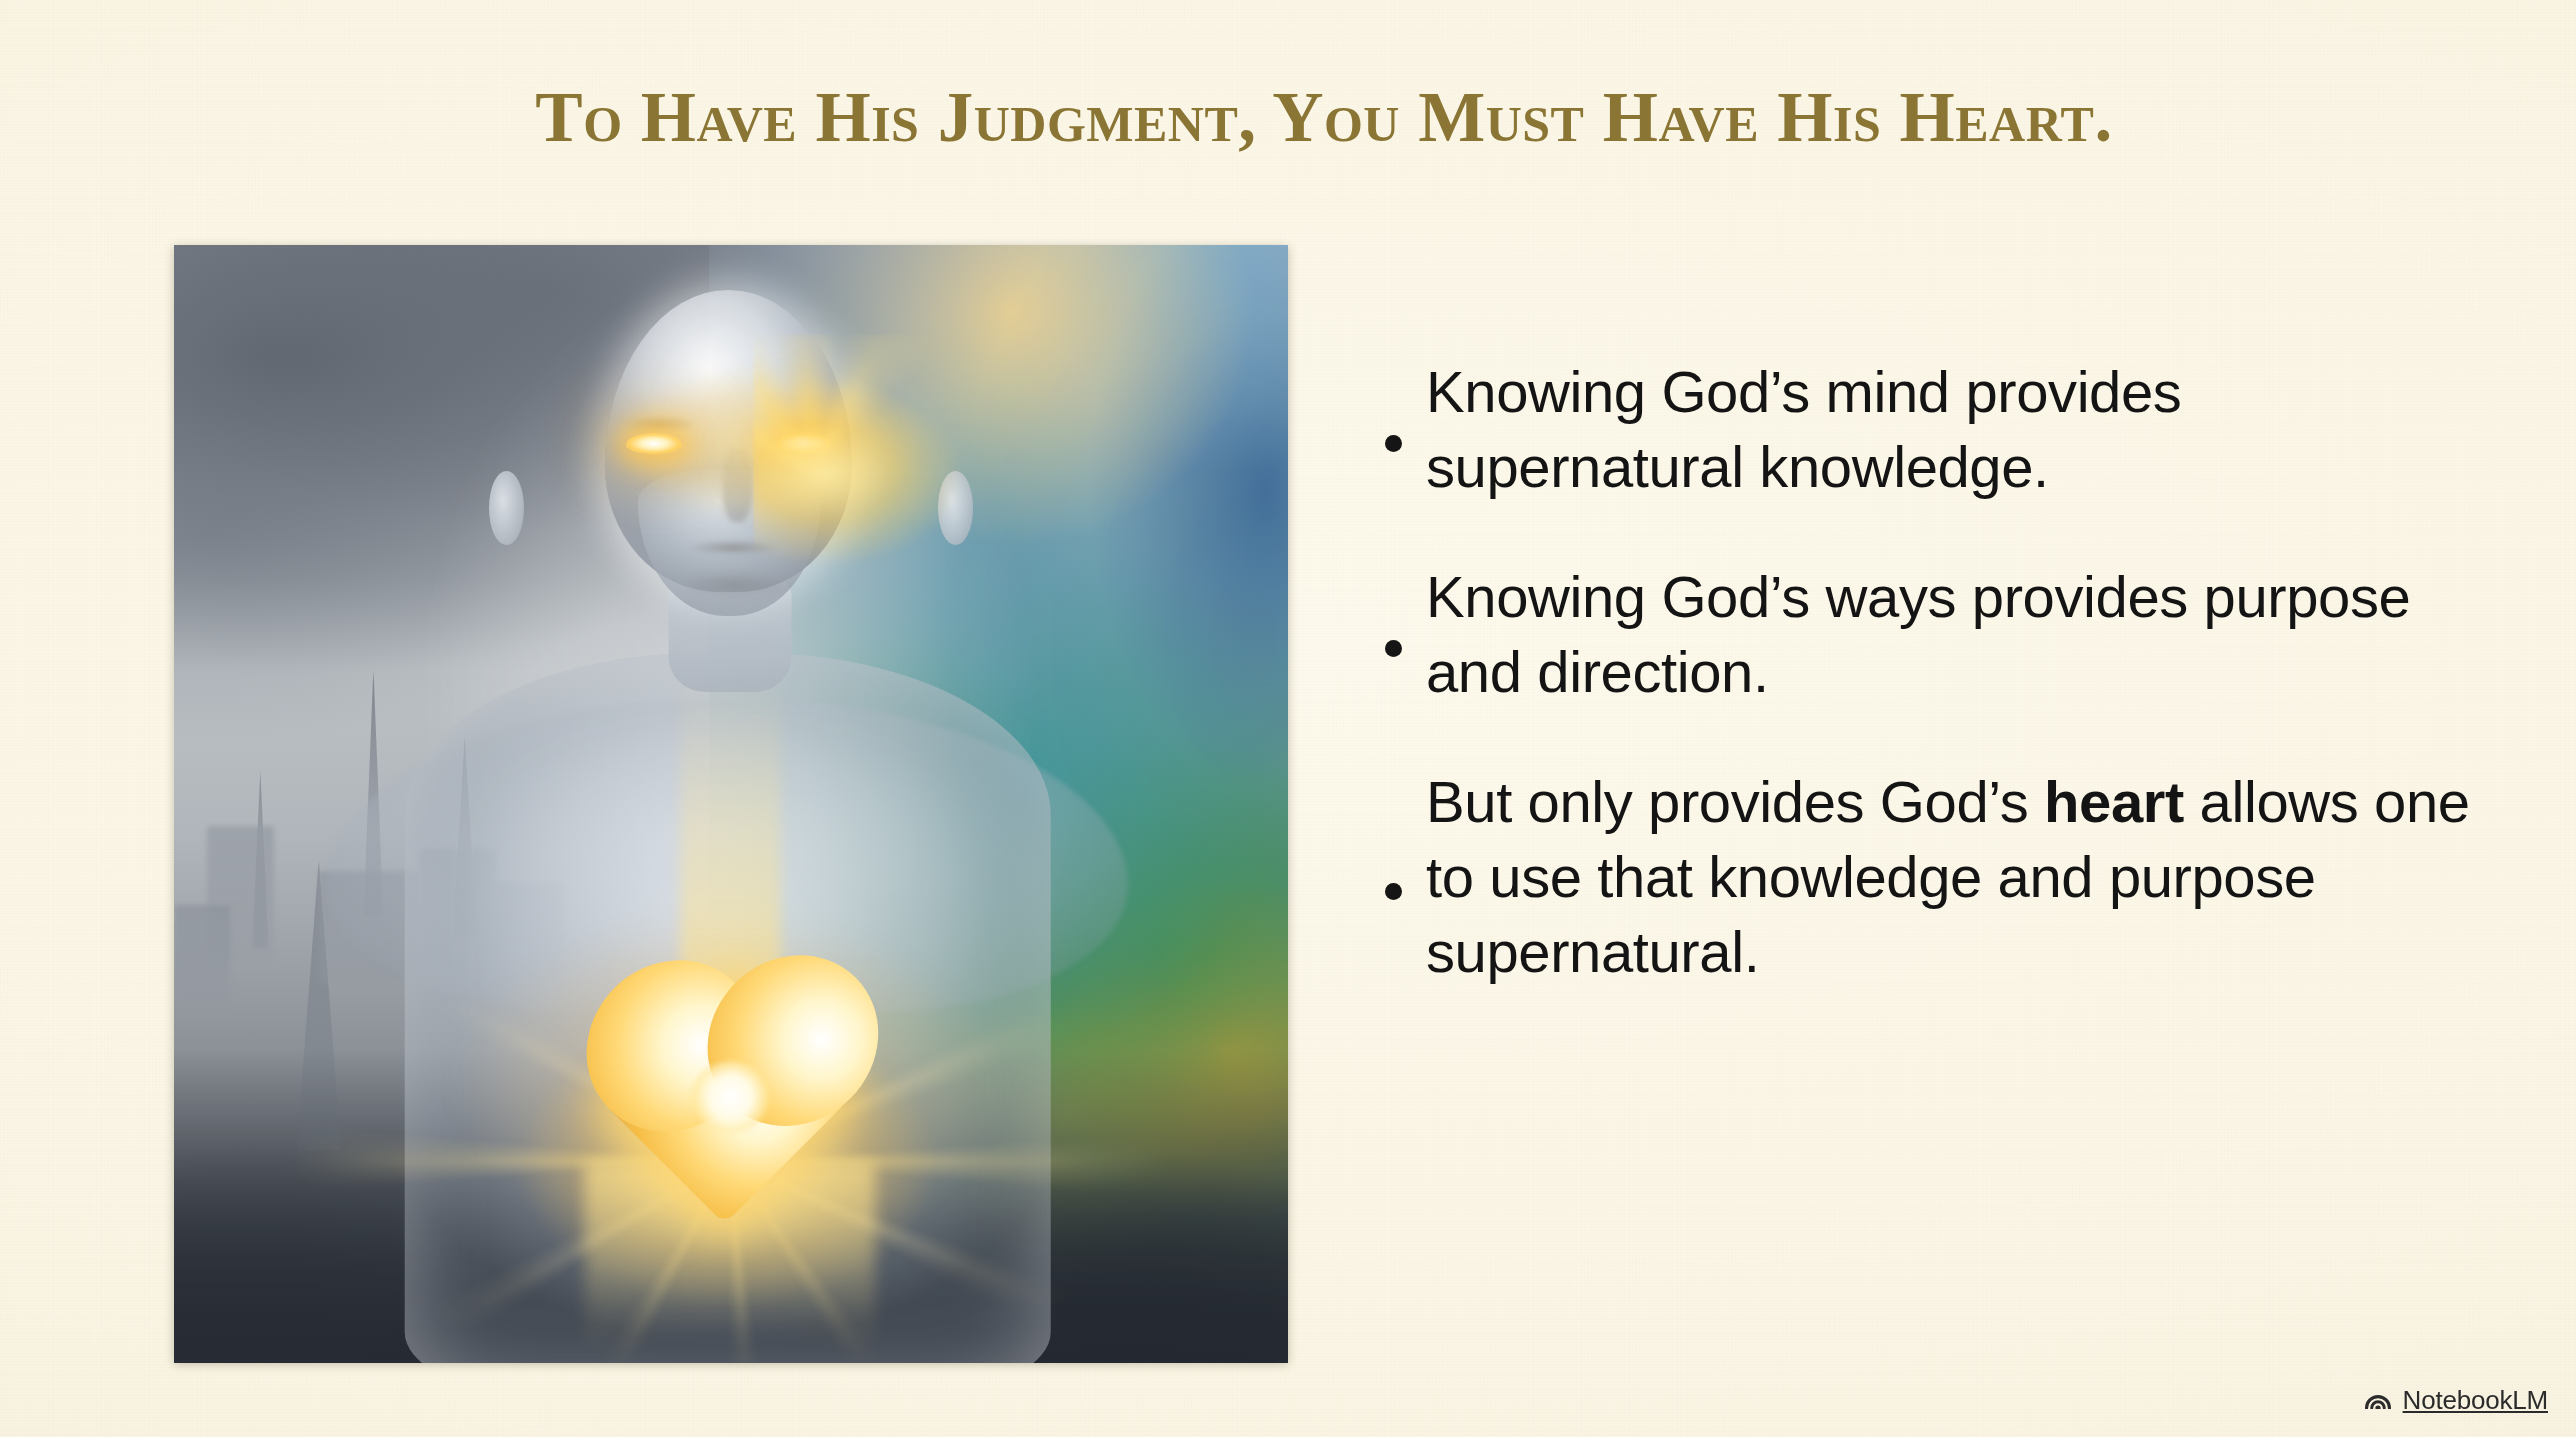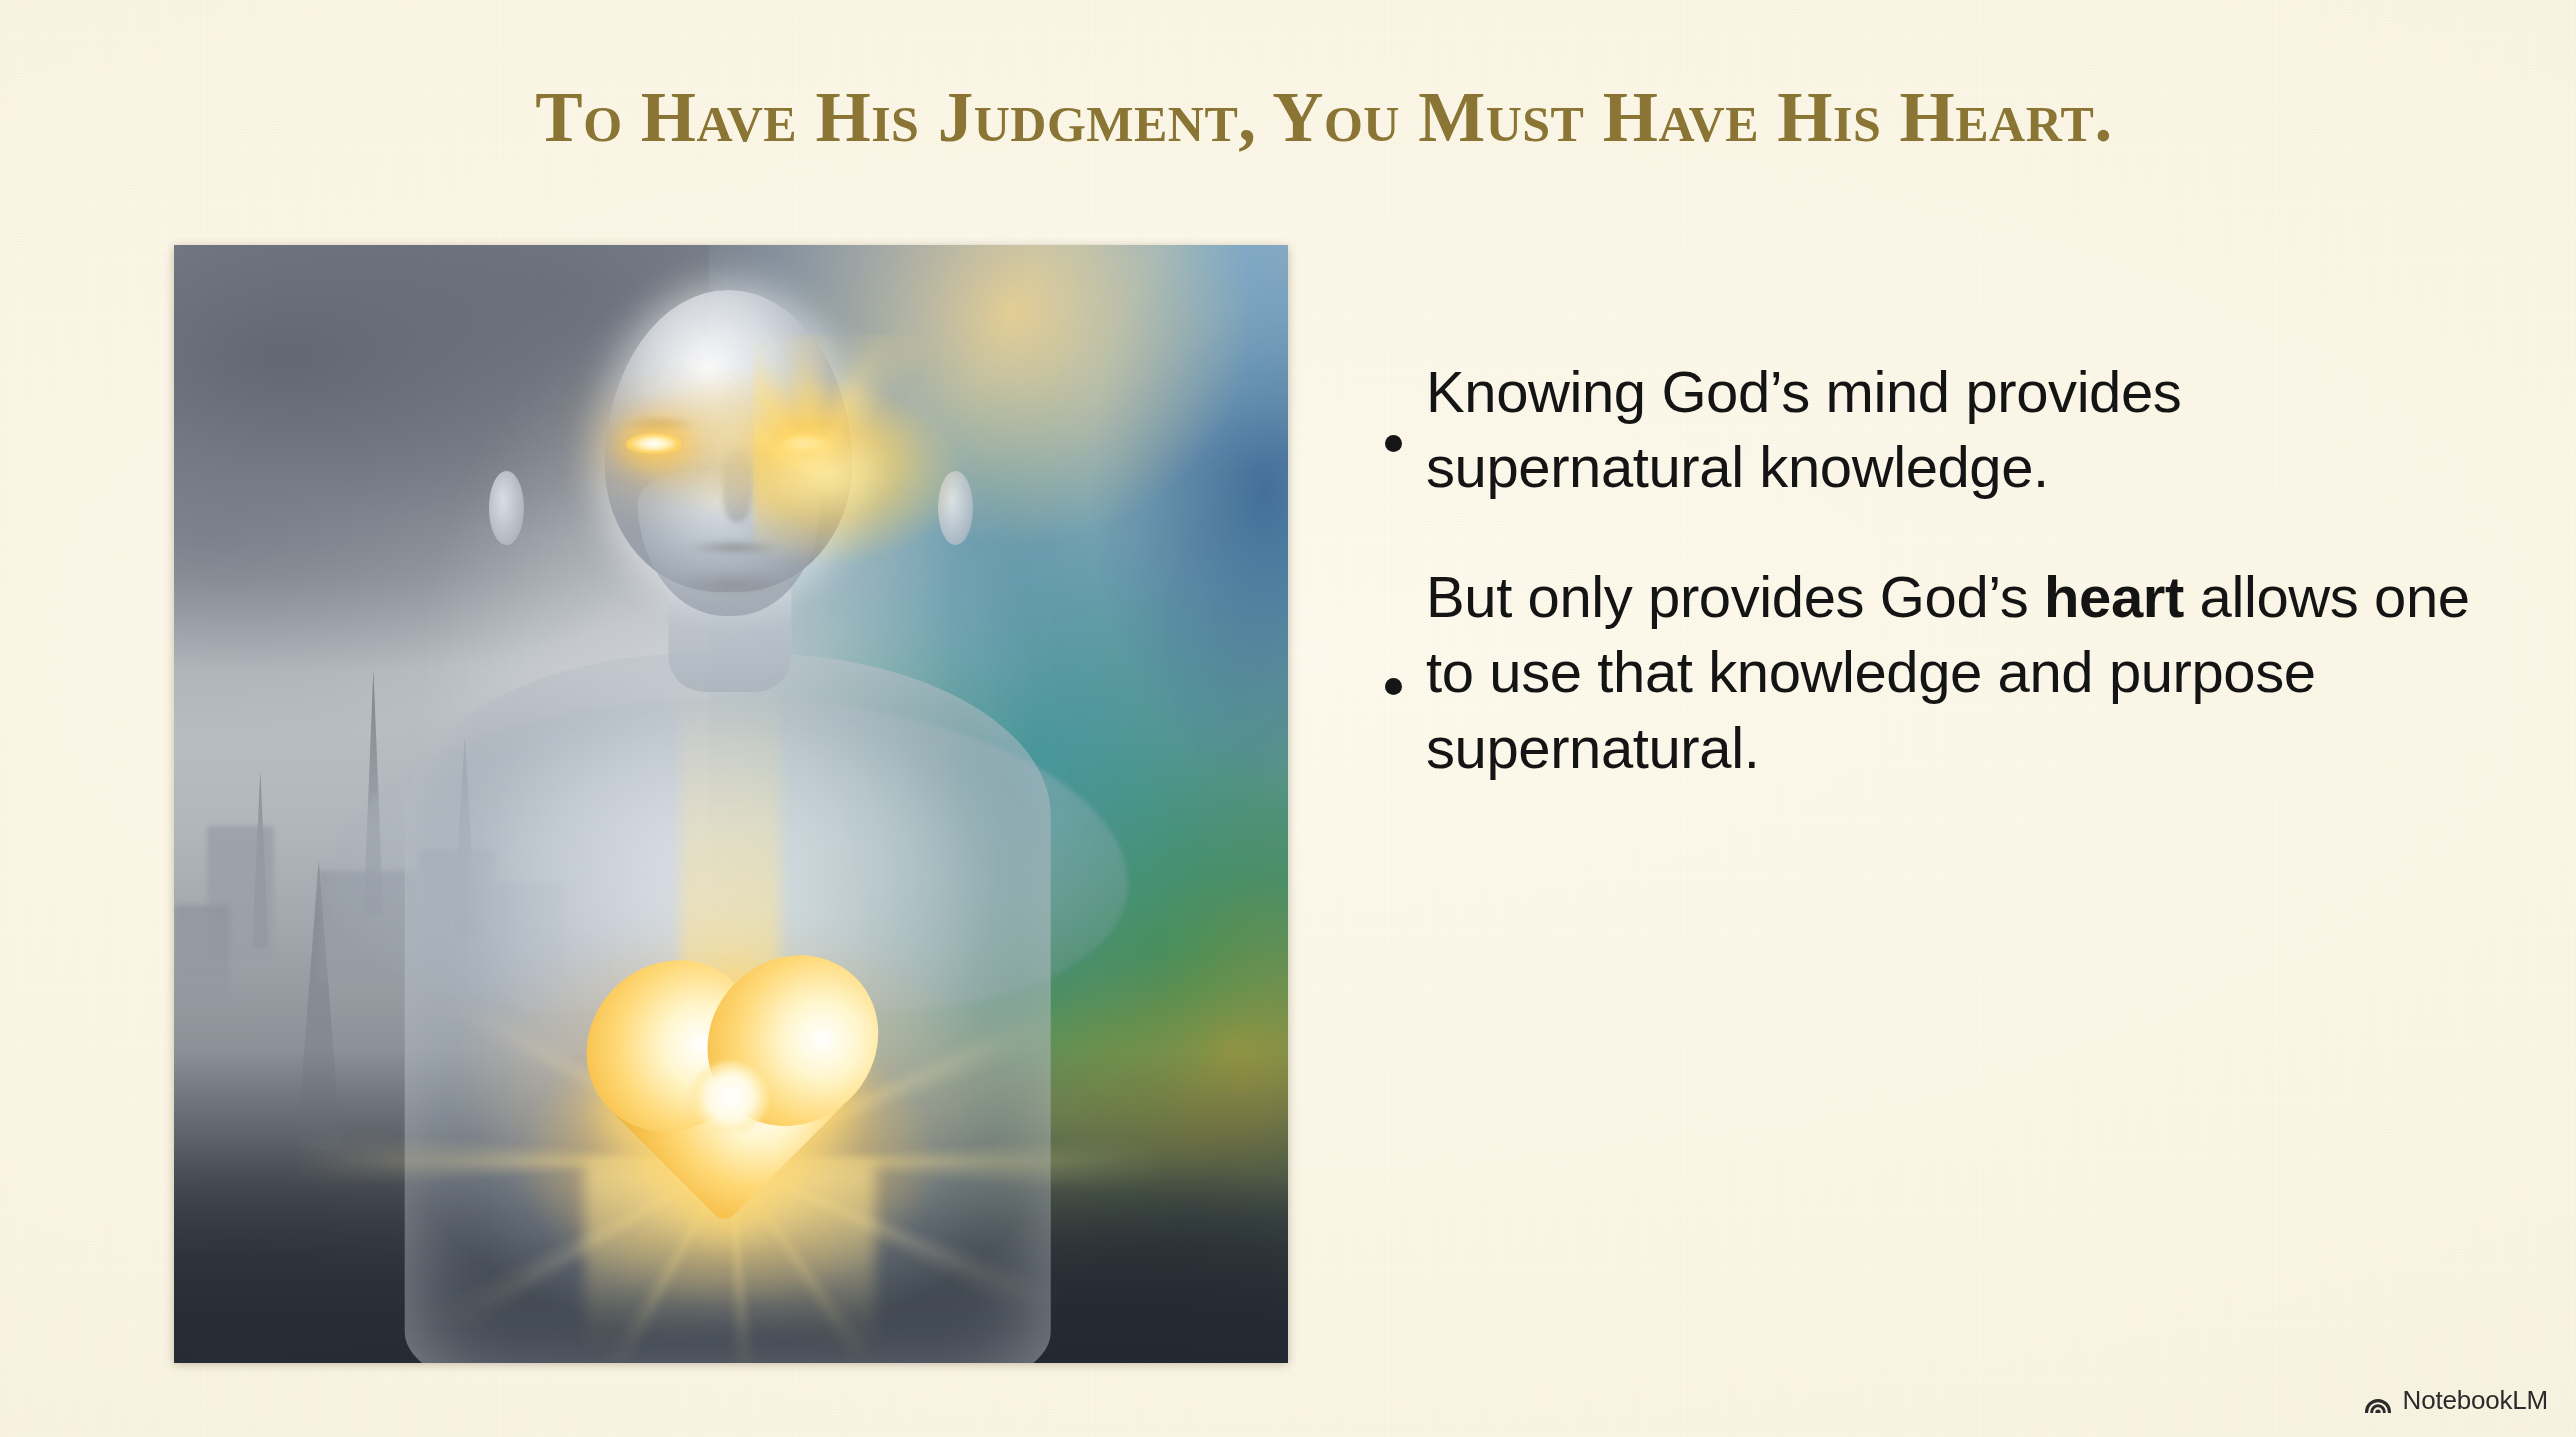--- a/index.html
+++ b/index.html
@@ -409,23 +409,24 @@
     font-stretch: condensed;
   }
   .bullet-text b { font-weight: 700; }
 
   
   #brand {
     position: absolute;
     right: 28px;
     bottom: 22.5px;
     display: flex;
-    align-items: flex-end;
+    align-items: flex-start;
     gap: 10.3px;
     color: #2b2b2b;
+    text-decoration: underline;
   }
   #brand-name {
     font-family: "Liberation Sans", sans-serif;
     font-size: 26px;
     font-weight: 500;
     letter-spacing: -0.2px;
   }
 </style>
 </head>
 <body>
@@ -496,20 +497,26 @@
 
   <div id="bullets">
 
     <div class="bullet-item">
       <span class="bullet-dot"></span>
       <div class="bullet-text">
         <span>Knowing God’s mind provides supernatural knowledge.</span>
       </div>
     </div>
 
+    <div class="bullet-item">
+      <span class="bullet-dot"></span>
+      <div class="bullet-text">
+        <span>Knowing God’s ways provides purpose and direction.</span>
+      </div>
+    </div>
 
     <div class="bullet-item">
       <span class="bullet-dot"></span>
       <div class="bullet-text"><span>But only provides God’s </span><b>heart</b><span> allows one to use that knowledge and purpose supernatural.</span></div>
     </div>
 
   </div>
 
   <div id="brand">
     <span>

